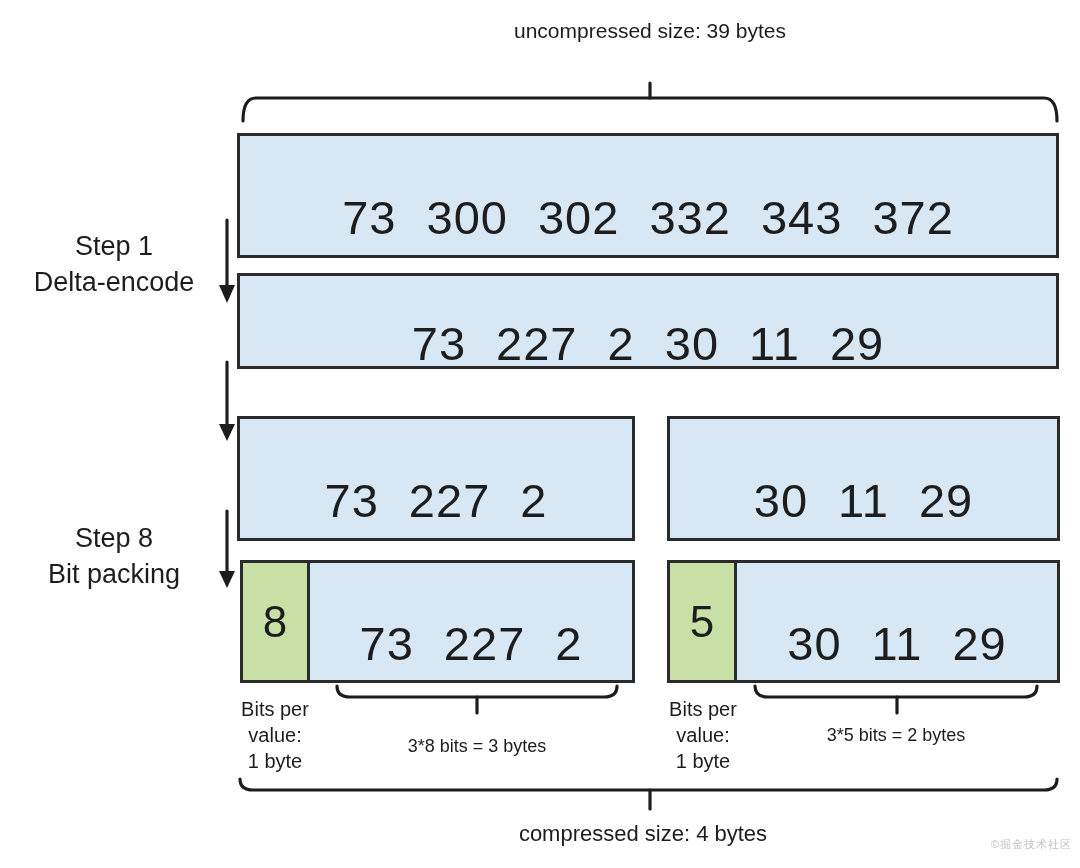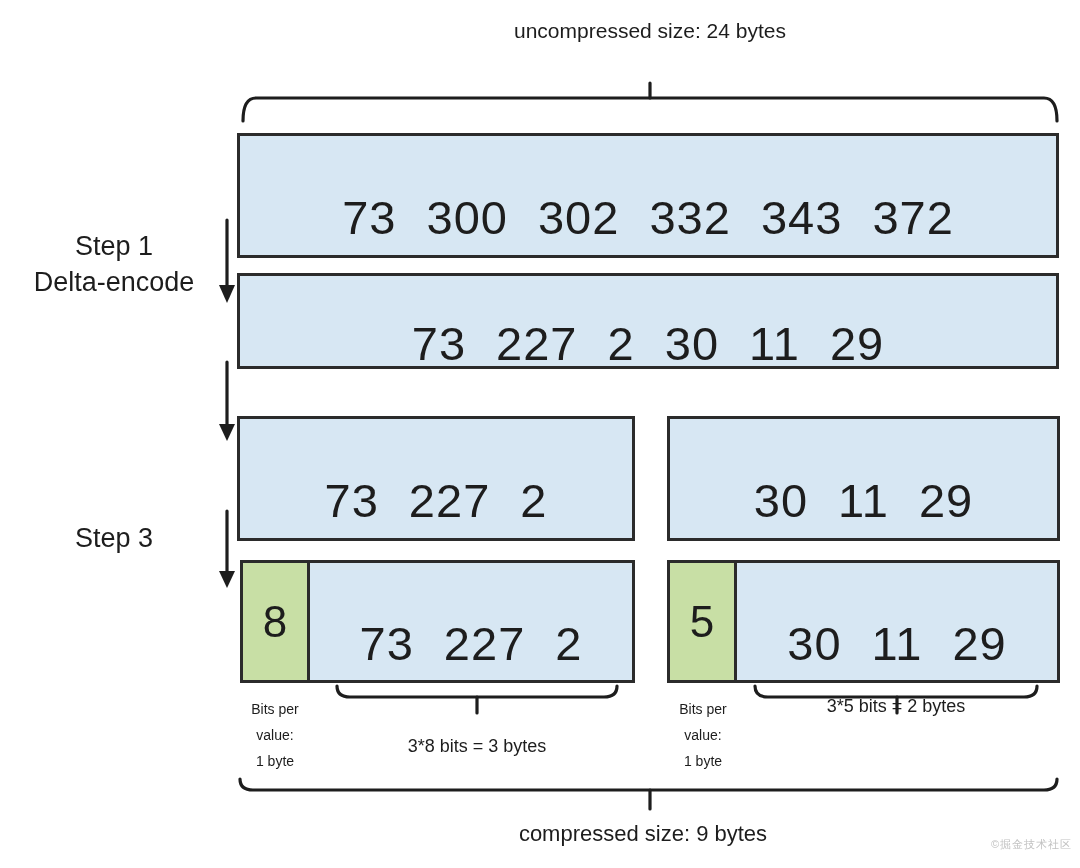--- a/index.html
+++ b/index.html
@@ -64,32 +64,32 @@
   .packed-vals {
     flex: 1 1 auto;
     display: flex;
     align-items: center;
     justify-content: center;
   }
 
   
   .top-note { font-size: 21px; line-height: 27px; }
   .step-label { font-size: 27px; line-height: 36px; width: 212px; left: 8px; }
-  .bits-note { font-size: 14px; line-height: 26px; width: 140px; }
+  .bits-note { font-size: 20px; line-height: 26px; width: 140px; }
   .bytes-note { font-size: 18px; width: 300px; }
   .compressed-note { font-size: 22px; width: 420px; }
   .watermark { font-size: 11px; color: #c2c2c2; letter-spacing: 1px; margin-left: 12px; }
 </style>
 </head>
 <body>
 
 <div id="canvas">
 
   <div class="abs center top-note" style="left:350px; top:17px; width:600px;">
-    <div>uncompressed size: 24 bytes</div>
+    <div>uncompressed size: 39 bytes</div>
   </div>
 
   <svg id="overlay" viewBox="0 0 1080 868">
     <path d="M243,121 Q243,98 256,98 H1044 Q1057,98 1057,121"></path>
     <path d="M650,98 V83"></path>
 
     <g>
       <path d="M227,220 V285"></path>
       <polygon points="219,285 235,285 227,303"></polygon>
     </g>
@@ -110,21 +110,22 @@
 
     <path d="M240,779 Q240,790 253,790 H1044 Q1057,790 1057,779"></path>
     <path d="M650,790 V809"></path>
   </svg>
 
   <div class="abs center step-label" style="top:228px;">
     <div>Step 1</div>
     <div>Delta-encode</div>
   </div>
   <div class="abs center step-label" style="top:520px;">
-    <div>Step 3</div>
+    <div>Step 8</div>
+    <div>Bit packing</div>
   </div>
 
   <div class="box" style="left:237px; top:133px; width:822px; height:125px;">
     <span class="vals">73 300 302 332 343 372</span>
   </div>
 
   <div class="box" style="left:237px; top:273px; width:822px; height:96px;">
     <span class="vals">73 227 2 30 11 29</span>
   </div>
 
@@ -157,19 +158,19 @@
     <div>value:</div>
     <div>1 byte</div>
   </div>
   <div class="abs center bytes-note" style="left:327px; top:736px;">3*8 bits = 3 bytes</div>
 
   <div class="abs center bits-note" style="left:633px; top:696px;">
     <div>Bits per</div>
     <div>value:</div>
     <div>1 byte</div>
   </div>
-  <div class="abs center bytes-note" style="left:746px; top:696px;">3*5 bits = 2 bytes</div>
+  <div class="abs center bytes-note" style="left:746px; top:725px;">3*5 bits = 2 bytes</div>
 
-  <div class="abs center compressed-note" style="left:433px; top:821px;">compressed size: 9 bytes</div>
+  <div class="abs center compressed-note" style="left:433px; top:821px;">compressed size: 4 bytes</div>
 
   <div class="abs watermark" style="right:8px; top:837px;">©掘金技术社区</div>
 
 </div>
 
 </body></html>

